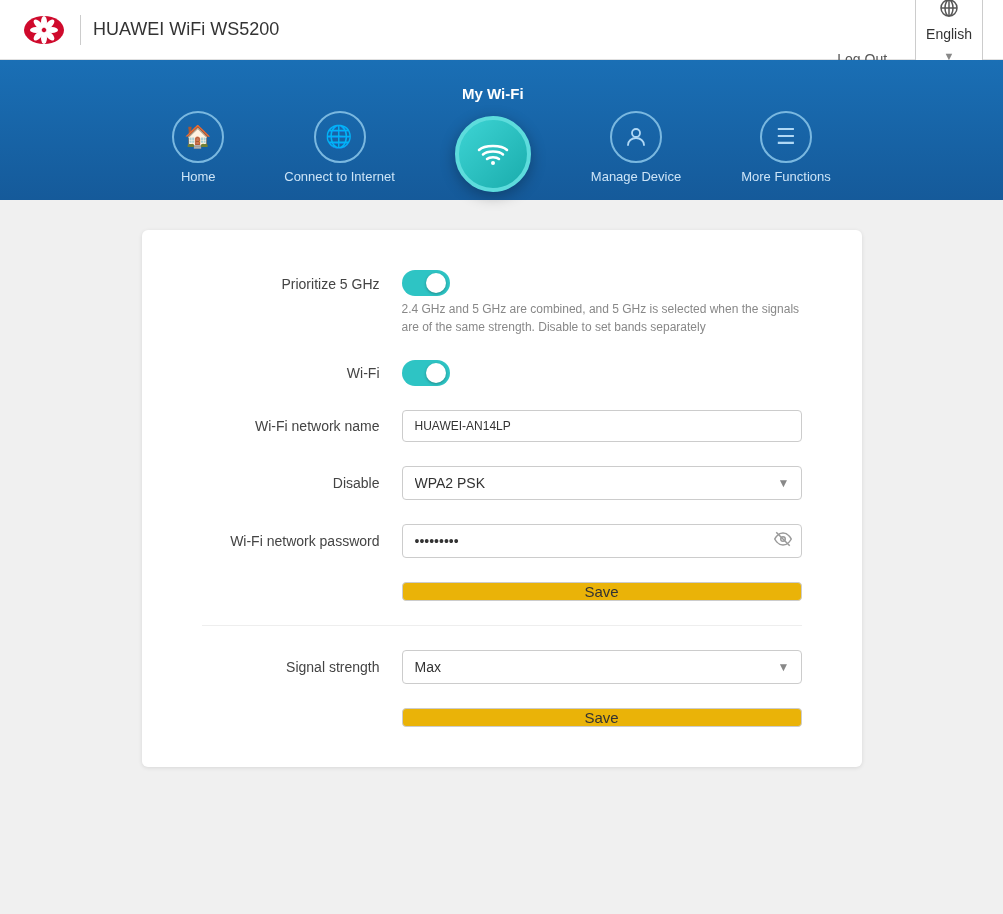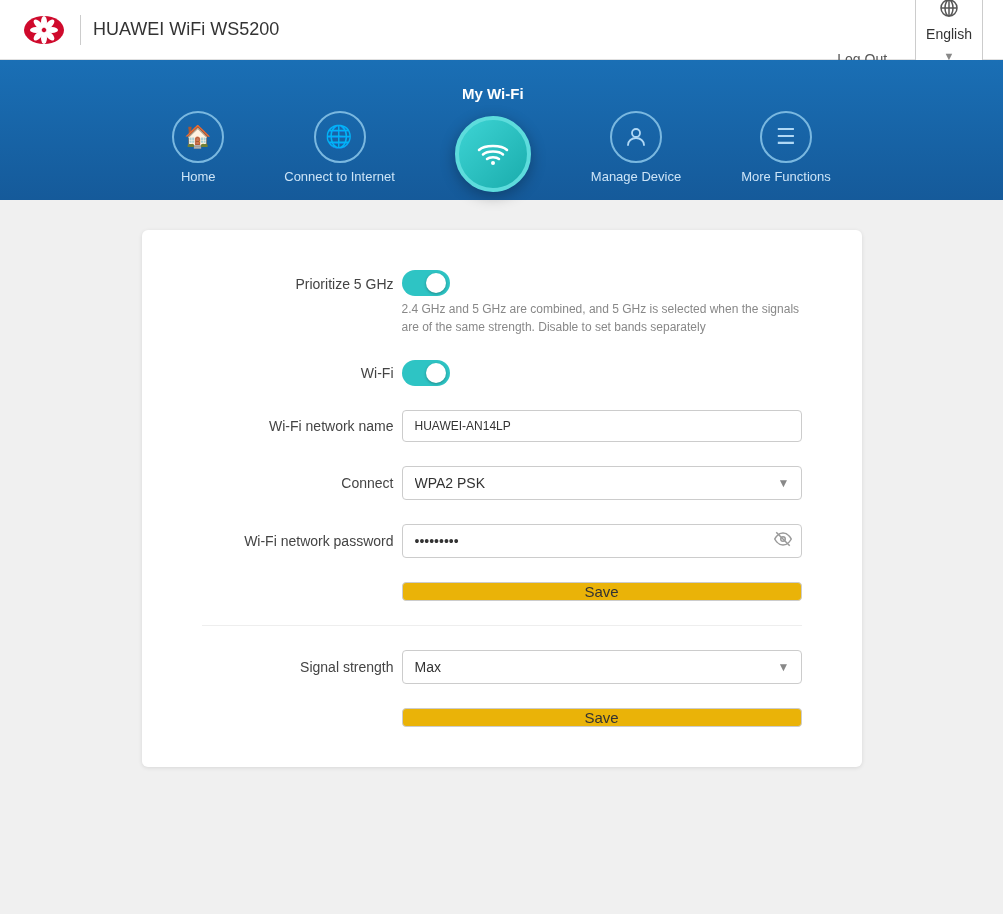--- a/index.html
+++ b/index.html
@@ -149,21 +149,21 @@
     .form-row {
       display: flex;
       align-items: center;
       margin-bottom: 24px;
     }
     .form-label {
       width: 200px;
       text-align: right;
       font-size: 14px;
       color: #444;
-      padding-right: 8px;
+      padding-right: 22px;
       flex-shrink: 0;
     }
     .form-control {
       flex: 1;
     }
     .toggle-track {
       width: 48px;
       height: 26px;
       background: #2ec4c4;
       border-radius: 13px;
@@ -368,21 +368,21 @@
     </div>
 
     <div class="form-row">
       <div class="form-label">Wi-Fi network name</div>
       <div class="form-control">
         <input type="text" class="form-input" value="HUAWEI-AN14LP" style="">
       </div>
     </div>
 
     <div class="form-row">
-      <div class="form-label">Connect</div>
+      <div class="form-label">Disable</div>
       <div class="form-control form-select-wrapper">
         <select class="form-select">
           <option>WPA2 PSK</option>
         </select>
         <span class="select-arrow">▼</span>
       </div>
     </div>
 
     <div class="form-row">
       <div class="form-label">Wi-Fi network password</div>

